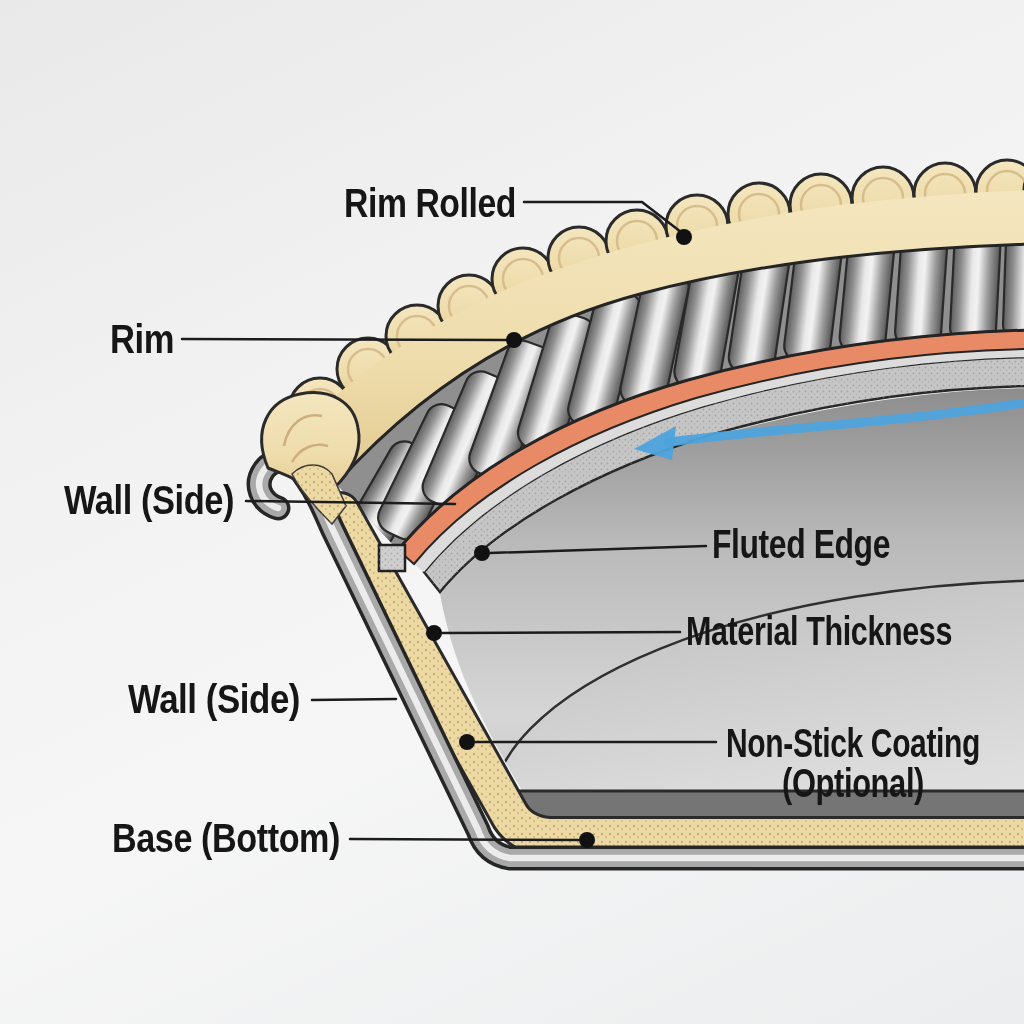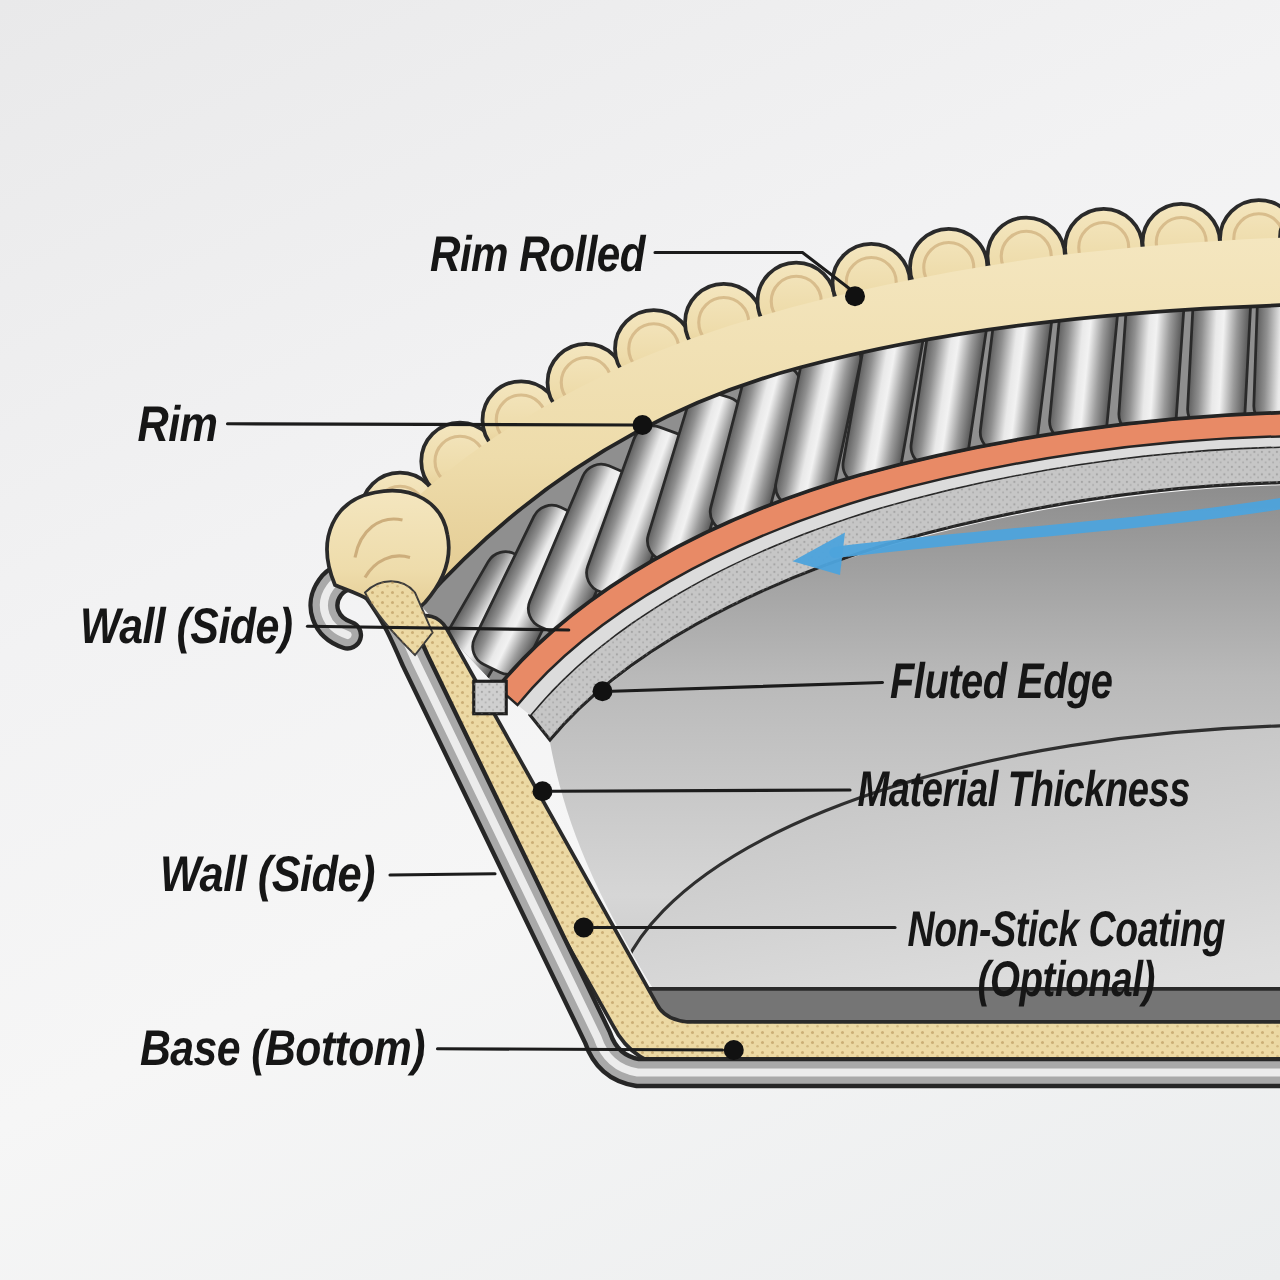--- a/index.html
+++ b/index.html
@@ -1,20 +1,19 @@
 <!DOCTYPE html>
 <html><head>
 <meta charset="utf-8">
 <style>
   html,body{margin:0;padding:0;background:#dddddd;}
   .stage{
     position:relative;width:1024px;height:1024px;overflow:hidden;
     background:linear-gradient(155deg,#e9e9ea 0%,#f2f2f3 35%,#f6f6f6 60%,#ebedee 100%);
     font-family:"Liberation Sans","DejaVu Sans",sans-serif;
-    font-style:italic;
   }
   svg{position:absolute;left:0;top:0;}
   text{
     font-family:"Liberation Sans","DejaVu Sans",sans-serif;
     font-weight:bold;
     fill:#161616;
     letter-spacing:-0.5px;
   }
 </style>
 </head>

